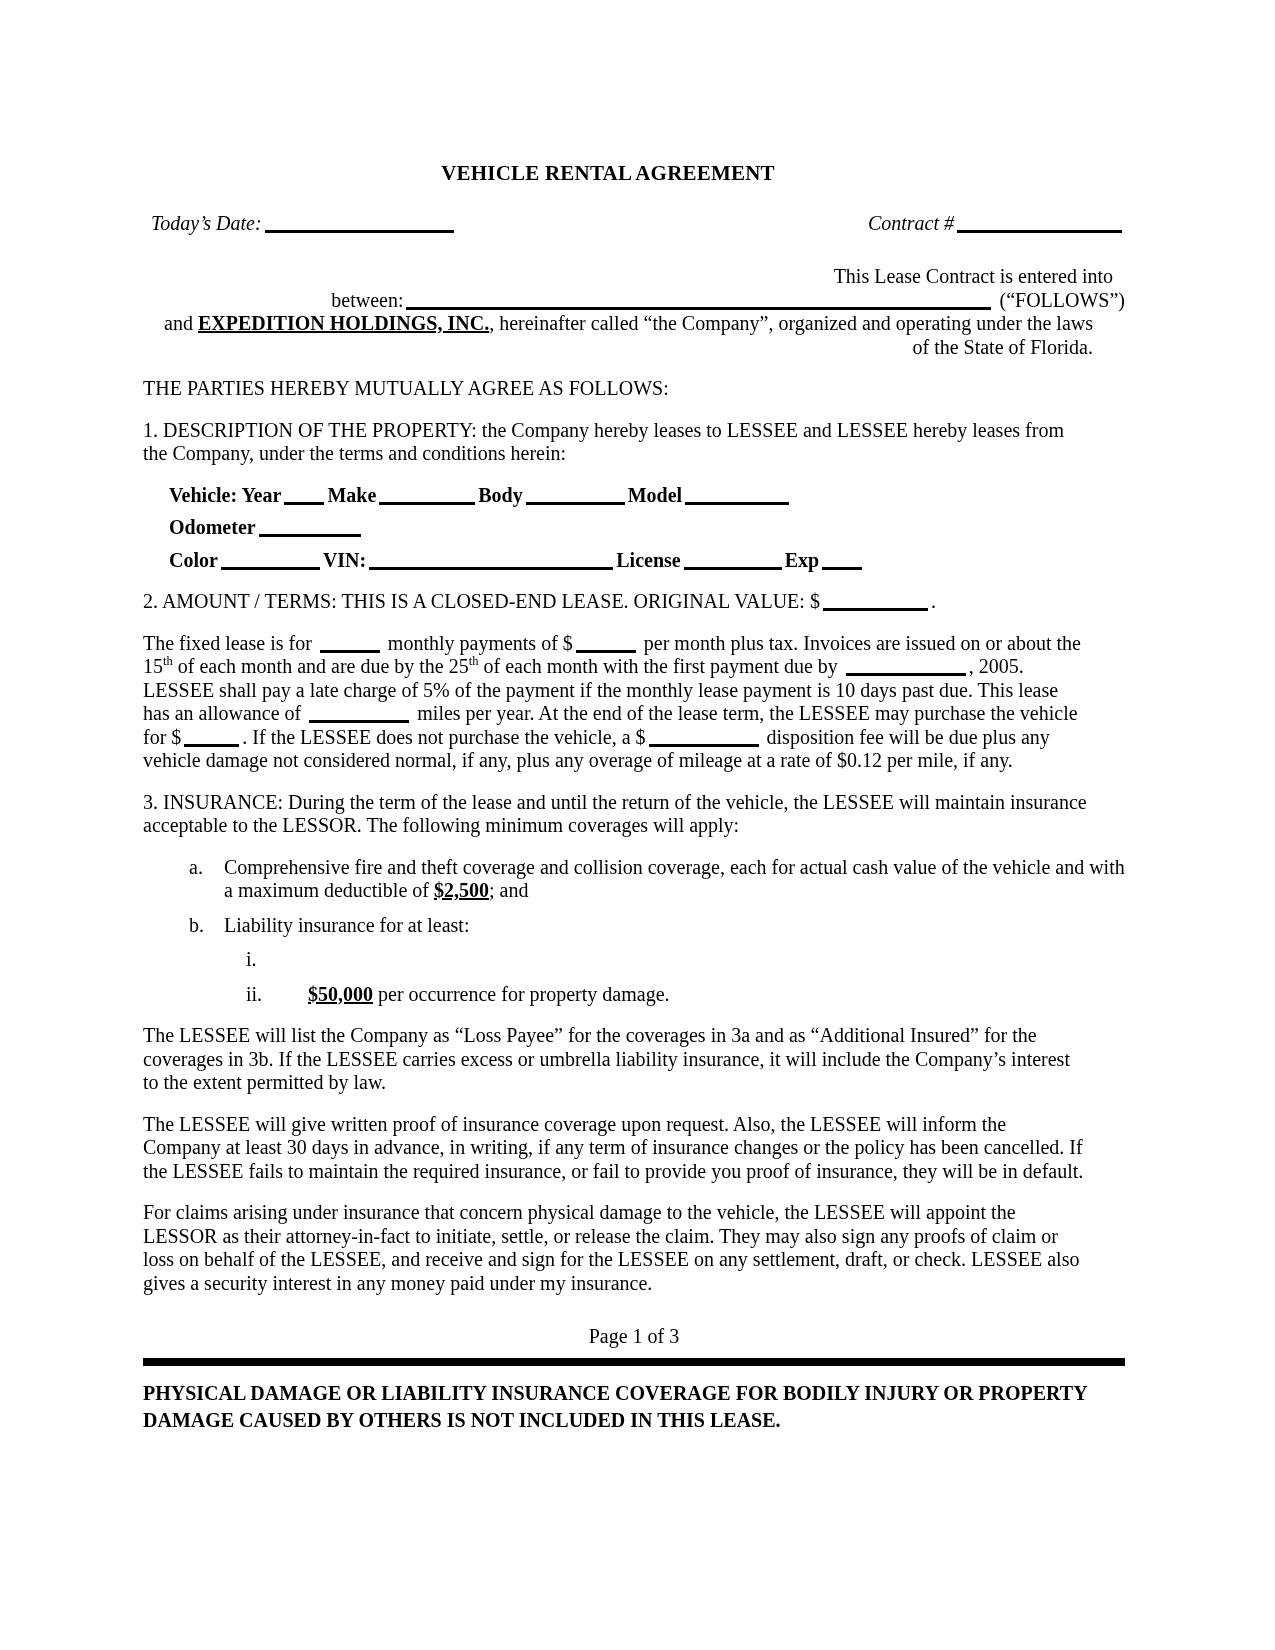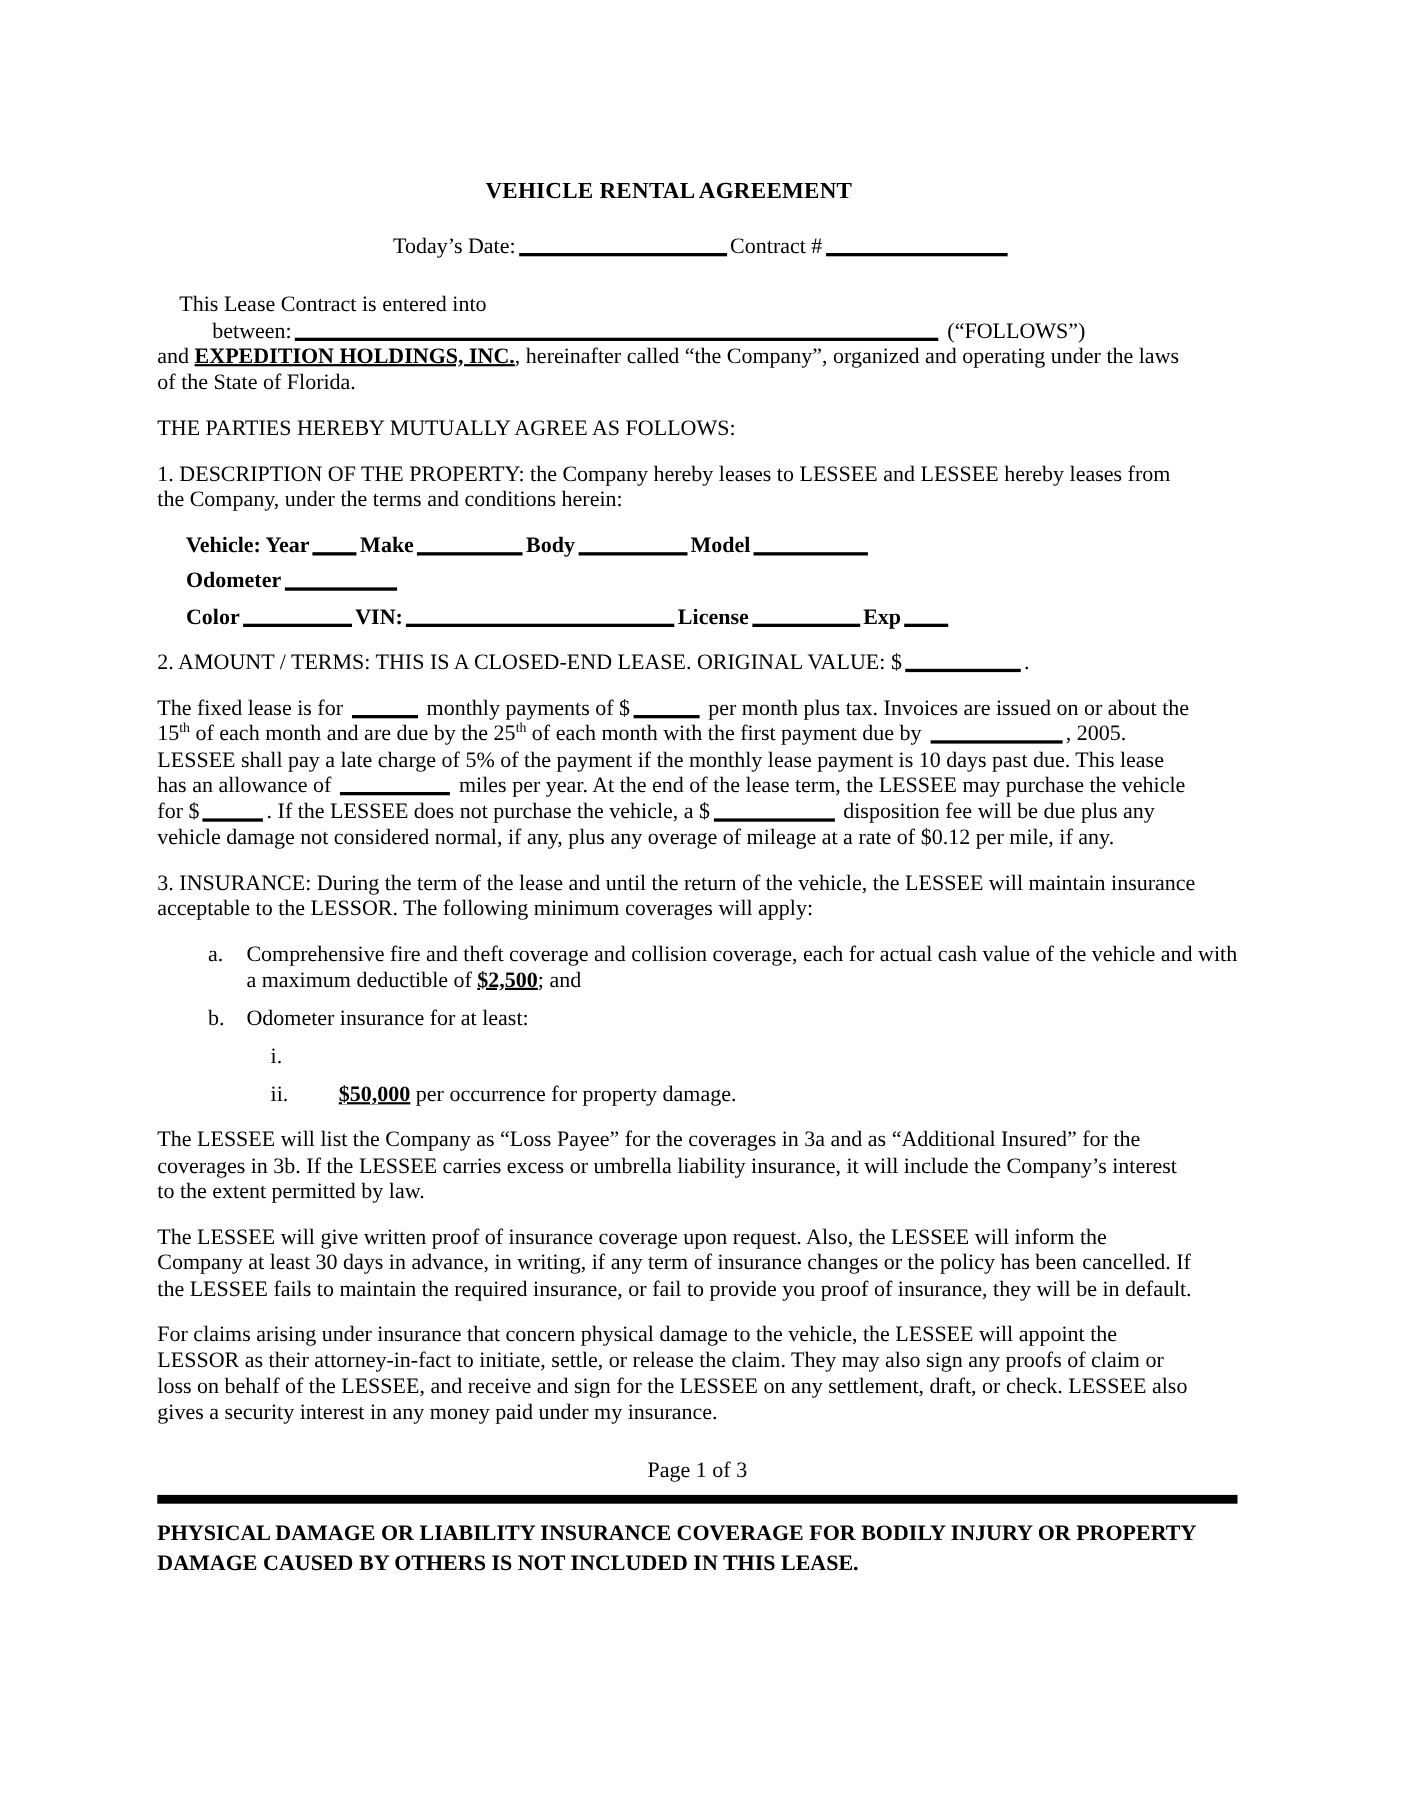--- a/index.html
+++ b/index.html
@@ -12,32 +12,32 @@
     font-family: "Liberation Serif", "DejaVu Serif", serif;
     font-size: 20px;
     line-height: 23.5px;
     color: #000000;
   }
   .content { margin-left: 143px; width: 982px; padding-top: 162px; }
 
   .title-wrap { width: 930px; text-align: center; }
   h1.title { font-size: 21px; font-weight: bold; margin: 0; display: inline; letter-spacing: 0.2px; }
 
-  .header-row { display: flex; justify-content: center; margin-top: 26px; padding-left: 8px; }
+  .header-row { display: flex; justify-content: space-between; margin-top: 26px; padding-left: 8px; font-style: italic; }
 
   .bl {
     display: inline-block;
     border-bottom: 3px solid #000;
     height: 17px;
     vertical-align: -3px;
     margin: 0 3px;
   }
 
   .intro { margin-top: 30px; }
-  .intro p { margin: 0; max-width: 950px; }
+  .intro p { margin: 0; max-width: 950px; text-align: right; }
   .i1 { margin-left: 20px !important; }
   .i2 { margin-left: 50px !important; }
 
   p.para { margin: 18px 0; max-width: 945px; }
 
   .vrow { margin: 9px 0 9px 26px; font-weight: bold; }
 
   .li { display: flex; margin: 11px 0; max-width: 945px; }
   .l1 { padding-left: 46px; }
   .l1 .marker { width: 35px; flex: none; }
@@ -87,21 +87,21 @@
 
     <p class="para">3. INSURANCE: During the term of the lease and until the return of the vehicle, the LESSEE will maintain insurance acceptable to the LESSOR. The following minimum coverages will apply:</p>
 
     <div class="li l1">
         <span class="marker">a.</span>
         <div class="litext"><span>Comprehensive fire and theft coverage and collision coverage, each for actual cash value of the vehicle and with a maximum deductible of </span><b>$2,500</b><span>; and</span></div>
       </div>
 
     <div class="li l1">
         <span class="marker">b.</span>
-        <div class="litext">Odometer insurance for at least:</div>
+        <div class="litext">Liability insurance for at least:</div>
       </div>
 
     <div class="li l2">
         <span class="marker">i.</span>
       </div>
 
     <div class="li l2">
         <span class="marker">ii.</span>
         <div class="litext"><b>$50,000</b><span> per occurrence for property damage.</span></div>
       </div>

